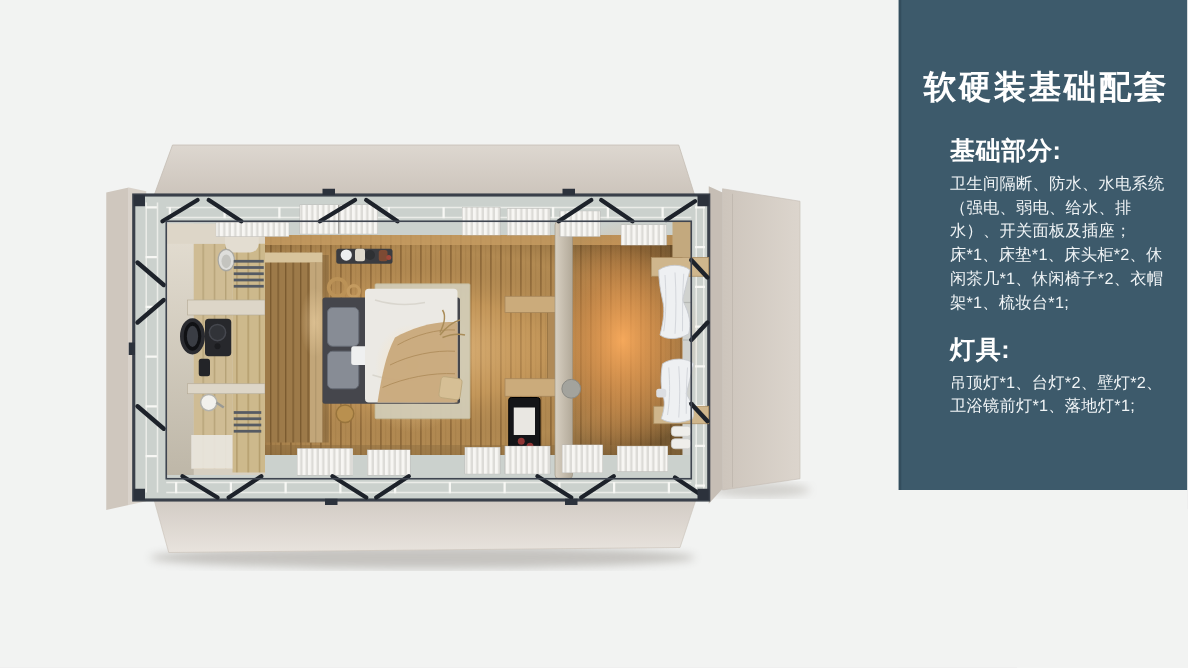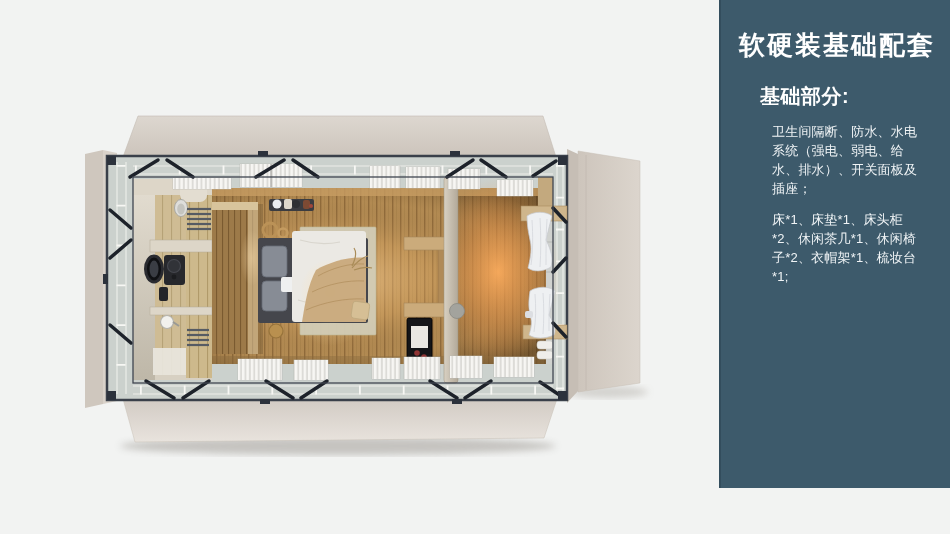--- a/index.html
+++ b/index.html
@@ -1,25 +1,25 @@
 <!DOCTYPE html>
 <html><head>
 <meta charset="utf-8">
 <style>
   html,body{margin:0;padding:0;background:#e9eaea;}
   .stage{position:relative;width:950px;height:534px;background:#f2f3f2;overflow:hidden;
          font-family:"Liberation Sans","DejaVu Sans",sans-serif;}
   .render{position:absolute;left:0;top:0;width:719px;height:534px;}
-  .sidebar{position:absolute;right:0;top:0;width:231px;height:488px;background:#3d5a6b;
+  .sidebar{position:absolute;right:0;top:0;width:231px;height:392px;background:#3d5a6b;
            box-sizing:border-box;color:#fff;border-left:2px solid #334d5d;
-           padding:28px 14px 0 39px;}
+           padding:52px 14px 0 39px;}
   .sidebar h1{font-size:26px;font-weight:bold;letter-spacing:2px;margin:0 0 20px -21px;
               white-space:nowrap;color:#ffffff;}
   .spec-section h2{font-size:20px;font-weight:bold;margin:15px 0 3px 0;color:#ffffff;letter-spacing:.5px;}
-  .spec-section p{font-size:13px;line-height:19px;margin:12px;color:#f0f4f6;letter-spacing:.2px;}
+  .spec-section p{font-size:13px;line-height:19px;margin:0;color:#f0f4f6;letter-spacing:.2px;}
 </style>
 </head>
 <body>
 
 <div class="stage">
 
   <div class="render">
   <svg width="719" height="534" viewBox="0 0 719 534">
     <defs>
       <pattern id="planks" width="8" height="16" patternUnits="userSpaceOnUse">
@@ -356,20 +356,24 @@
     <div id="sections">
   <section class="spec-section">
     <h2>基础部分:</h2>
     <p>卫生间隔断、防水、水电系统（强电、弱电、给水、排水）、开关面板及插座；</p>
   </section>
 
   <section class="spec-section">
     <p>床*1、床垫*1、床头柜*2、休闲茶几*1、休闲椅子*2、衣帽架*1、梳妆台*1;</p>
   </section>
 
+  <section class="spec-section">
+    <h2>灯具:</h2>
+    <p>吊顶灯*1、台灯*2、壁灯*2、卫浴镜前灯*1、落地灯*1;</p>
+  </section>
 
 
   <section class="spec-section">
   </section>
 </div>
   </aside>
 
 </div>
 
 </body></html>

